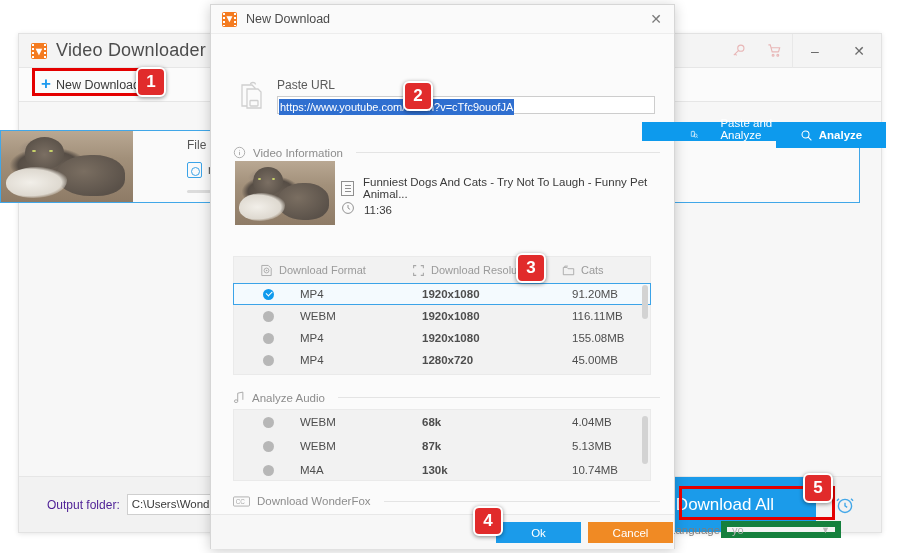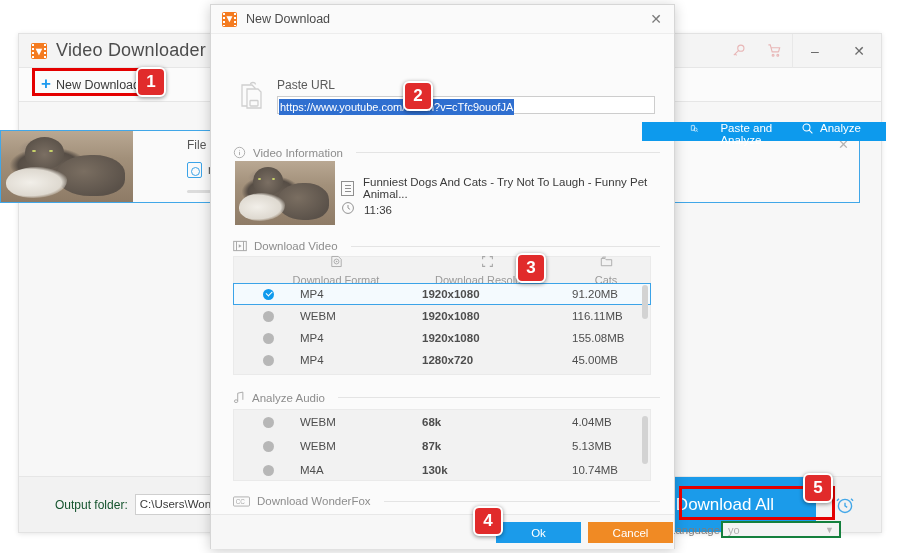--- a/index.html
+++ b/index.html
@@ -143,21 +143,21 @@
 
   
   .mw-bottom {
     position: absolute; left: 0; right: 0; bottom: 0;
     height: 56px;
     background: #f2f2f2;
     border-top: 1px solid #e6e6e6;
     display: flex; align-items: center;
   }
   .out-folder-label {
-    margin-left: 36px; font-size: 12px; color: #14532d;
+    margin-left: 28px; font-size: 12px; color: #4c1d95;
   }
   .out-folder-input {
     margin-left: 7px;
     width: 210px; height: 21px;
     background: #fff;
     border: 1px solid #cfcfcf;
     font-size: 11.5px; color: #3a3a3a;
     padding: 0 4px; line-height: 19px;
     white-space: nowrap; overflow: hidden;
   }
@@ -232,30 +232,31 @@
     display: inline-block;
     background: #2f6fd0; color: #fff;
     font-size: 11px; line-height: 16px;
     padding: 0 1px; margin: 1px 0 0 1px;
     white-space: nowrap;
   }
   .btn-paste-analyze {
     position: absolute; left: 431px; top: 88px;
     width: 140px; height: 19px;
     background: #0d9aed; color: #fff;
-    display: flex; align-items: flex-start; justify-content: center; gap: 22px;
+    display: flex; align-items: flex-end; justify-content: center; gap: 22px;
     font-size: 11.5px;
     padding-left: 48px;
   }
   .btn-analyze {
     position: absolute; left: 565px; top: 88px;
-    width: 110px; height: 19px;
+    width: 110px; height: 26px;
     background: #0d9aed; color: #fff;
-    display: flex; justify-content: center; gap: 6px;
+    display: flex; align-items: center; justify-content: center; gap: 6px;
     font-size: 11.5px;
+    font-weight: bold;
   }
 
   
   .sect {
     position: absolute; left: 22px; right: 14px;
     display: flex; align-items: center; gap: 7px;
   }
   .sect-ico { color: #a7a7a7; display: flex; align-items: center; }
   .sect-label { font-size: 11.5px; color: #8d8d8d; white-space: nowrap; }
   .sect-rule { flex: 1; height: 1px; background: #e4e4e4; margin-left: 6px; }
@@ -292,21 +293,21 @@
     width: 418px;
     background: #f2f2f2;
     border: 1px solid #eaeaea;
   }
   .tbl-head {
     height: 26px; display: flex; align-items: center;
     background: #f2f2f2;
   }
   .th {
     font-size: 11px; color: #9a9a9a;
-    display: flex; align-items: center; gap: 6px; flex-direction: column;
+    display: flex; align-items: center; gap: 6px;
   }
   .th-fmt { width: 178px; padding-left: 26px; }
   .th-res { width: 150px; }
   .th-size { flex: 1; }
   .trow {
     height: 22px; display: flex; align-items: center;
     font-size: 11.5px; color: #4e4e4e;
     position: relative;
   }
   .trow.selected {
@@ -349,21 +350,21 @@
     font-size: 11.5px; color: #555;
     text-decoration: underline;
   }
   .lang-label {
     position: absolute; left: 458px; top: 490px;
     font-size: 11.5px; color: #7d7d7d;
   }
   .lang-select {
     position: absolute; left: 510px; top: 487px;
     width: 120px; height: 17px;
-    border: 2px solid #15803d; background: #f4f4f4;
+    border: 6px solid #15803d; background: #f4f4f4;
     font-size: 11px; color: #b0b0b0;
     display: flex; align-items: center; padding: 0 5px; gap: 12px;
   }
   .lang-caret {
     margin-left: auto; color: #b8b8b8; font-size: 9px;
   }
 
   
   .dlg-footer {
     position: absolute; left: 0; right: 0; bottom: 0;
@@ -582,31 +583,20 @@
       <div class="vi-dur-row">
         <span>
           <svg width="14" height="14" viewBox="0 0 16 16" fill="none" stroke="#8f8f8f" stroke-width="1.1">
             <circle cx="8" cy="8" r="6.2"></circle>
               <path d="M8 4.6V8l2.4 1.6"></path>
           </svg>
         </span>
         <span class="vi-dur-text">11:36</span>
       </div>
 
-      <div class="sect" style="top:206px">
-        <span class="sect-ico">
-          <svg width="14" height="12" viewBox="0 0 16 13" fill="none" stroke="#a7a7a7" stroke-width="1.1">
-            <rect x="0.8" y="1.2" width="14.4" height="10.6"></rect>
-            <path d="M4 1.2v10.6M12 1.2v10.6"></path>
-            <path d="M6.6 4.5 9.8 6.5 6.6 8.5z" fill="#a7a7a7" stroke="none"></path>
-          </svg>
-        </span>
-        <span class="sect-label">Download Video</span>
-        <span class="sect-rule"></span>
-      </div>
 
       <div class="tbl" style="top:222px; height:119px;">
         <div class="tbl-head">
           <div class="th th-fmt">
             <svg width="13" height="13" viewBox="0 0 16 16" fill="none" stroke="#a7a7a7" stroke-width="1.1">
               <path d="M2.2 1.8h8l3.6 3.6v8.8H2.2z"></path>
                 <circle cx="8" cy="8" r="3"></circle>
                 <path d="M7.2 6.7 9.6 8 7.2 9.3z" fill="#a7a7a7" stroke="none"></path>
             </svg>
             <span>Download Format</span>

